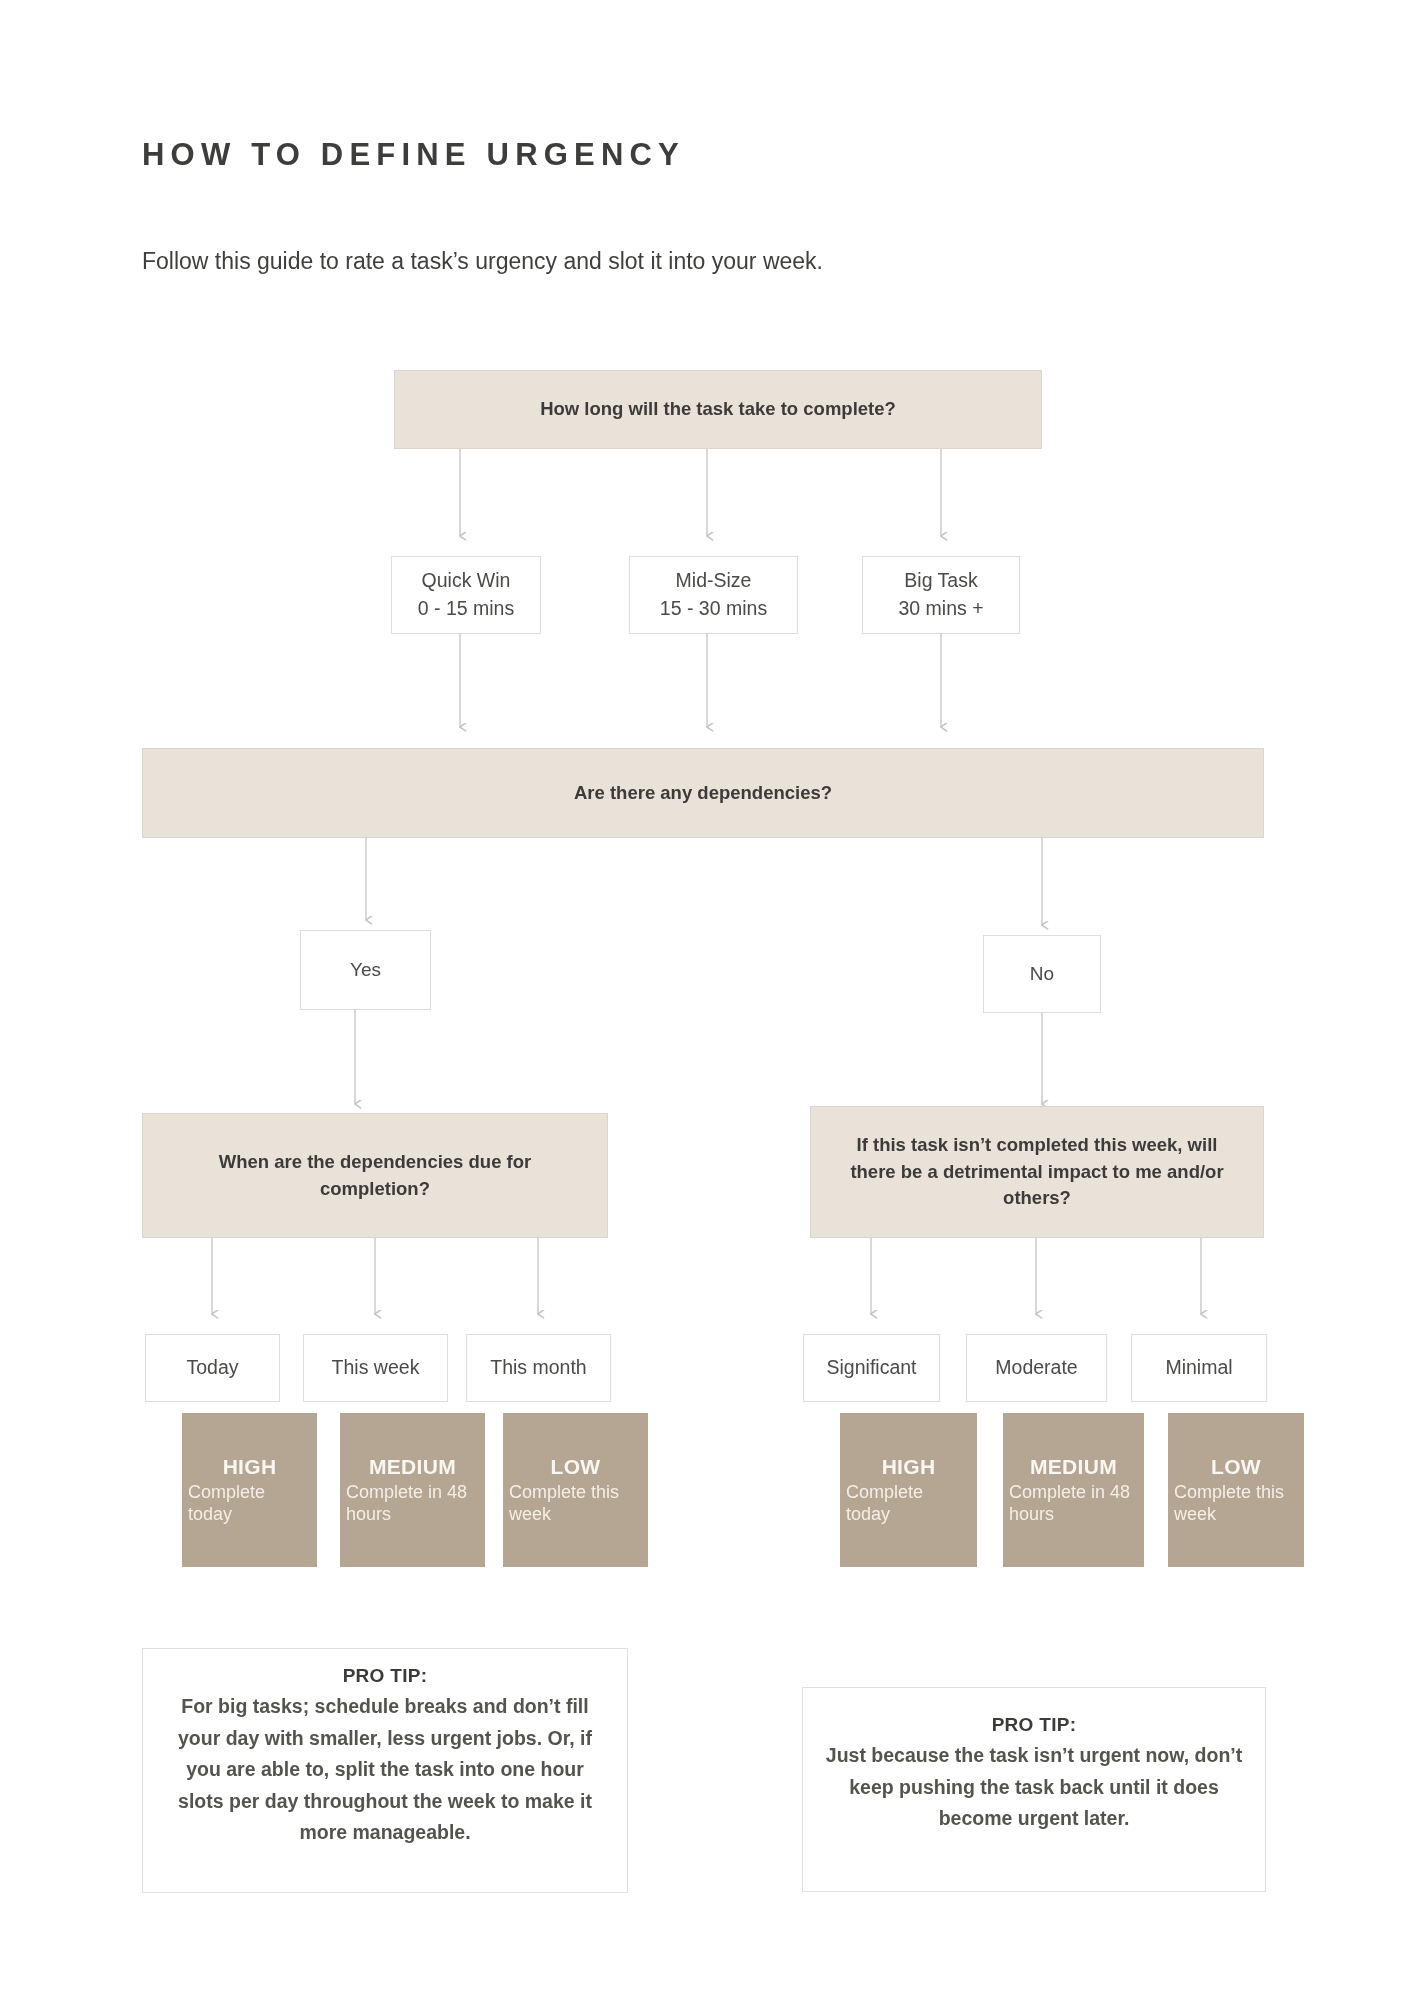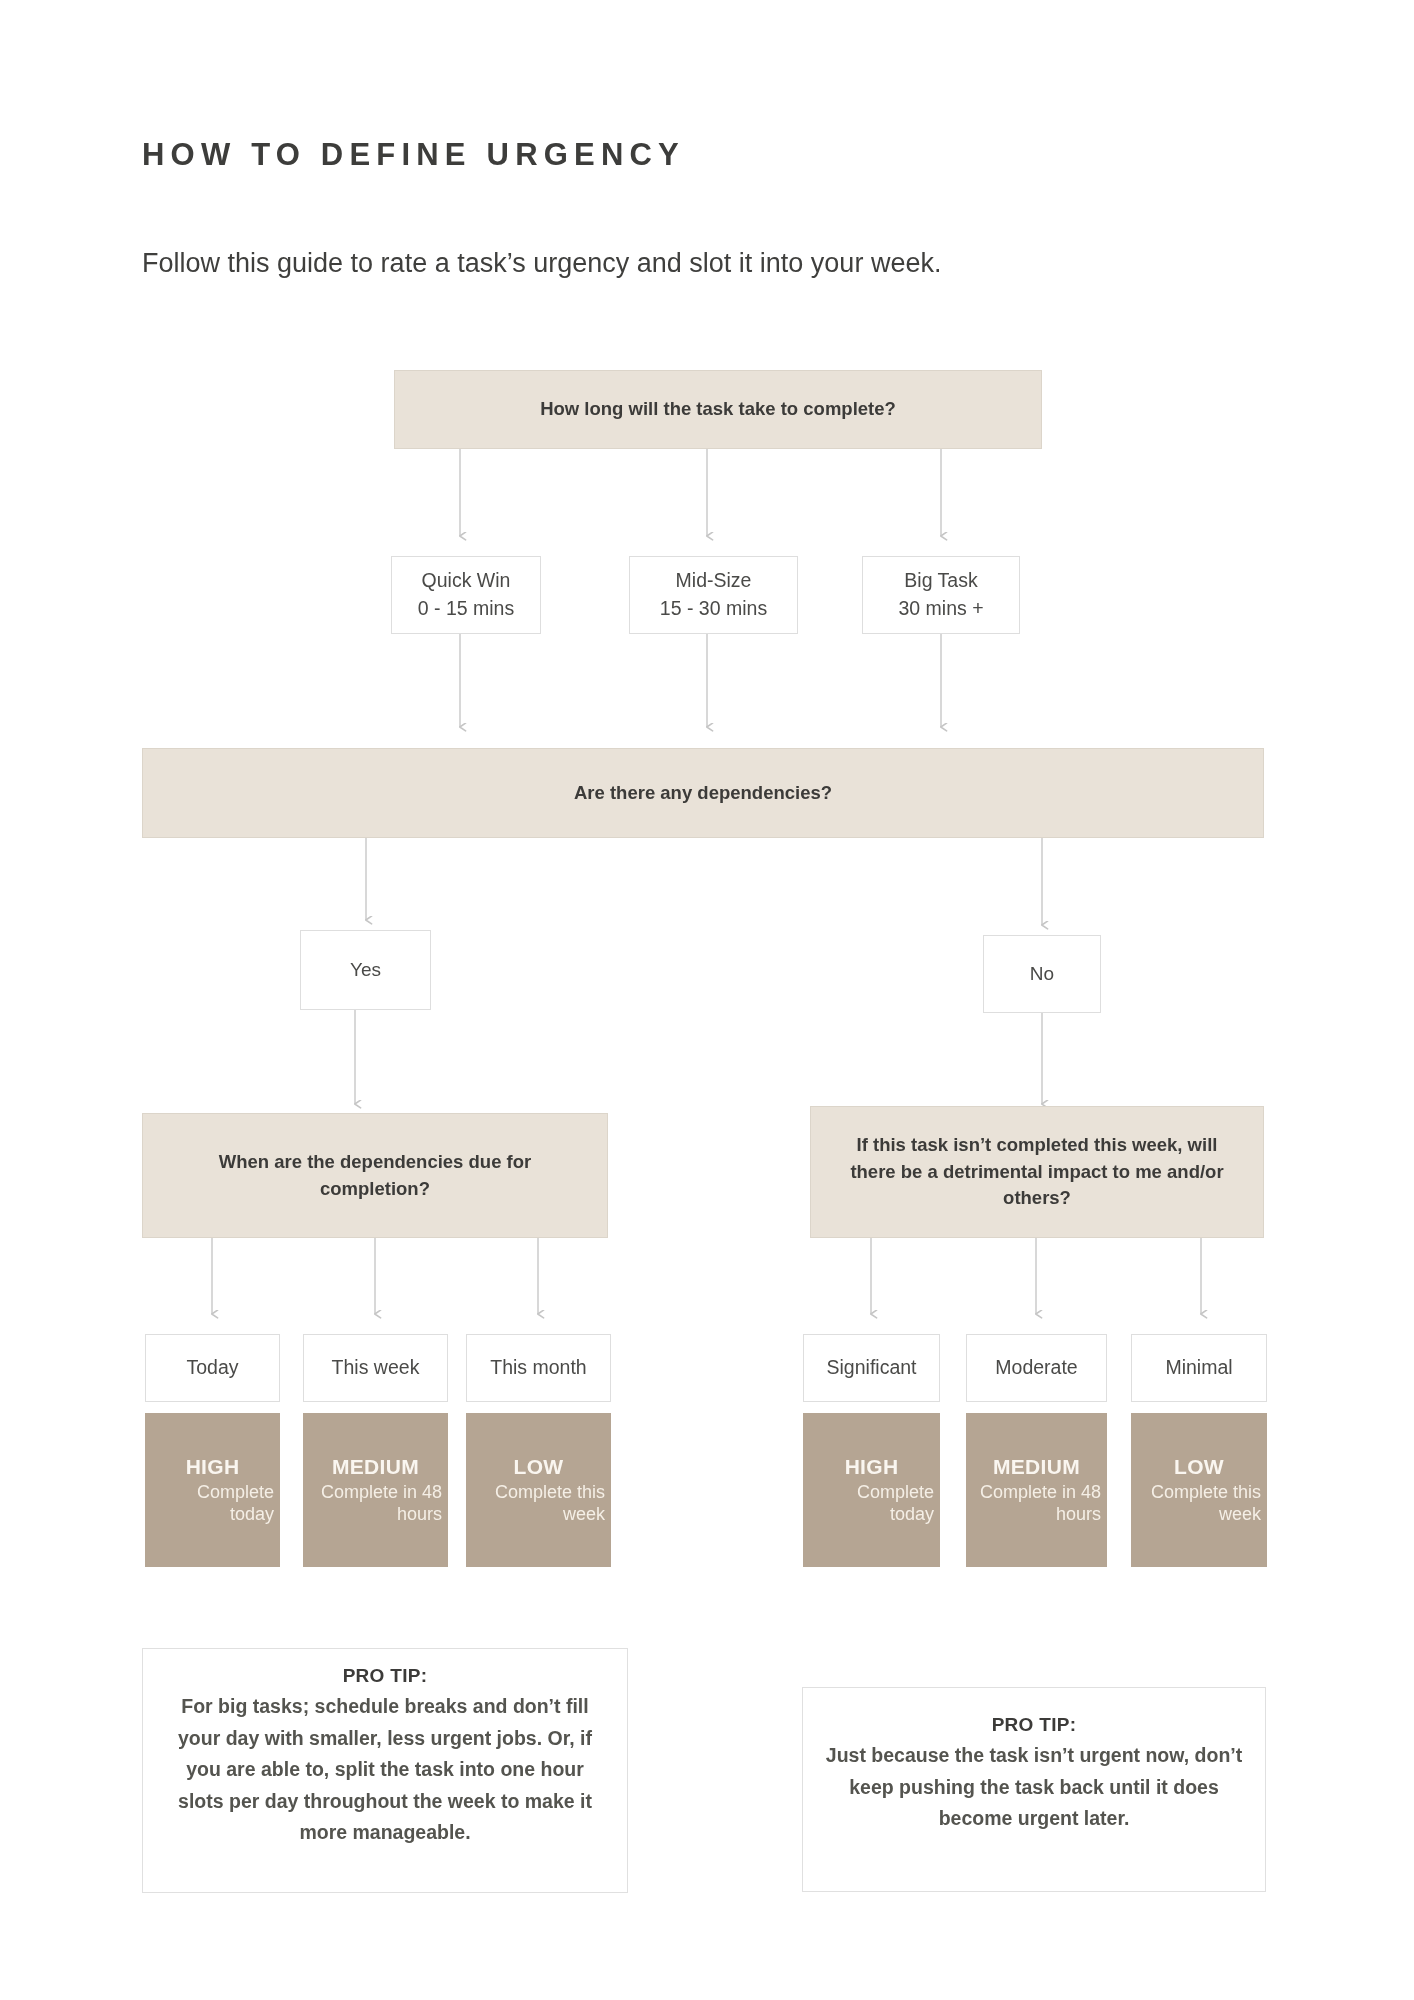--- a/index.html
+++ b/index.html
@@ -25,21 +25,21 @@
     font-size: 31px;
     font-weight: 700;
     letter-spacing: 6.2px;
     color: #3d3d3b;
     white-space: nowrap;
   }
   .subtitle {
     position: absolute;
     left: 142px;
     top: 248px;
-    font-size: 27px;
+    font-size: 23px;
     font-weight: 400;
     color: #3f3f3d;
     white-space: nowrap;
   }
 
   
   .qbox {
     position: absolute;
     background: #e9e2d8;
     border: 1px solid #dcd5ca;
@@ -69,23 +69,24 @@
   }
   .obox span { display: block; }
 
   .pcard {
     position: absolute;
     background: #b5a593;
     display: flex;
     flex-direction: column;
     align-items: center;
     justify-content: center;
-    text-align: right;
+    text-align: left;
     color: #faf6f0;
     padding: 4px 6px;
+    margin-left: 37px;
   }
   .pcard .plevel {
     font-size: 21px;
     font-weight: 700;
     letter-spacing: 0.3px;
     line-height: 1.25;
   }
   .pcard .pdesc {
     font-size: 18px;
     font-weight: 400;

